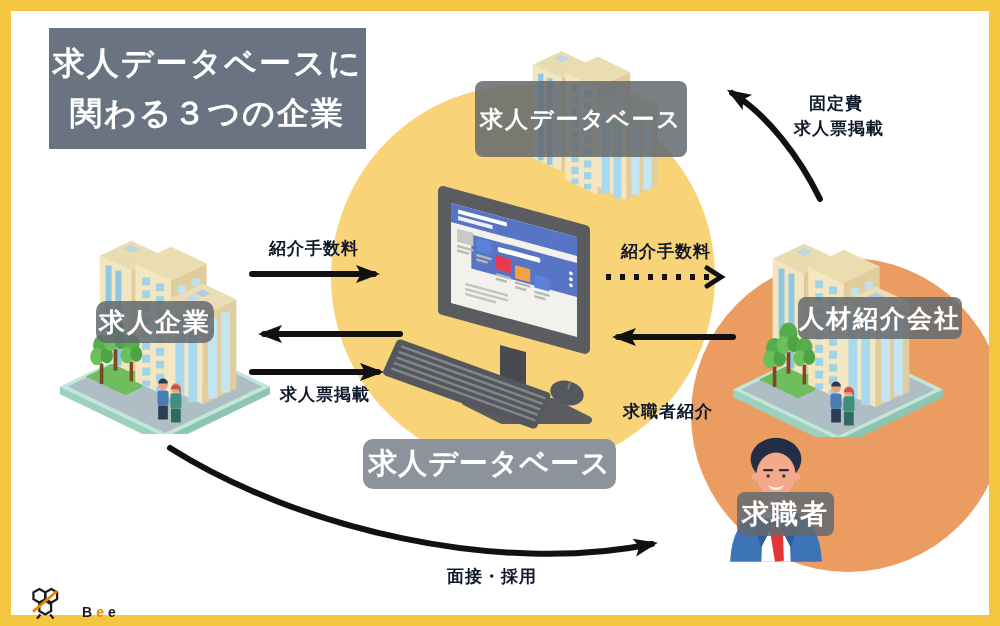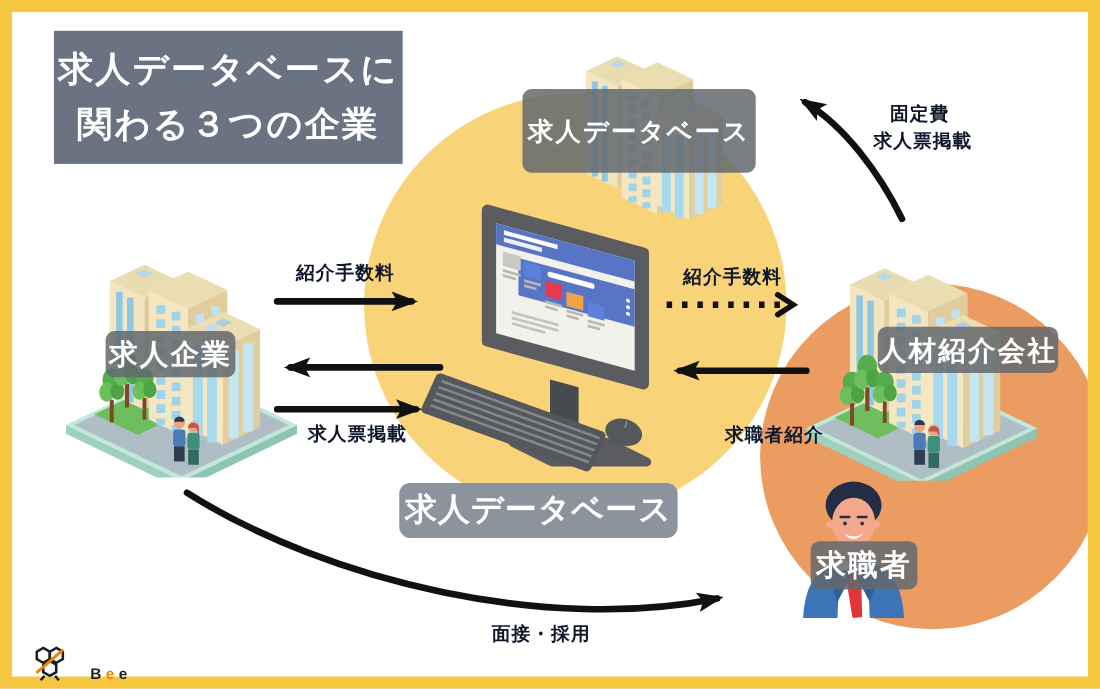--- a/index.html
+++ b/index.html
@@ -191,21 +191,21 @@
 
   <div class="title-box">
     <div>求人データベースに</div>
     <div>関わる３つの企業</div>
   </div>
 
   <div class="entity-label" style="left:475px; top:81px; width:212px; height:76px; font-size:23px; line-height:34px;">
     <div>求人データベース</div>
   </div>
 
-  <div class="entity-label" style="left:96px; top:301px; width:118px; height:42px; font-size:26px;">求人企業</div>
+  <div class="entity-label" style="left:96px; top:301px; width:118px; height:42px; font-size:26px;border-radius:10px;">求人企業</div>
 
   <div class="entity-label" style="left:766px; top:297px; width:164px; height:42px; font-size:25px;margin-left:32px;">人材紹介会社</div>
 
   <div class="entity-label" style="left:737px; top:492px; width:97px; height:44px; font-size:27px;">求職者</div>
 
   <div class="db-label">求人データベース</div>
 
   <svg class="arrows-layer" viewBox="0 0 1000 626">
     <defs>
       <marker id="mh" markerUnits="userSpaceOnUse" markerWidth="26" markerHeight="22" refX="19" refY="10" orient="auto">
@@ -220,21 +220,21 @@
     <line x1="252" y1="372" x2="378" y2="372" stroke="#111" stroke-width="6" stroke-linecap="round" marker-end="url(#mh)"></line>
     <line x1="606" y1="277" x2="718" y2="277" stroke="#111" stroke-width="6" stroke-dasharray="5 9" marker-end="url(#mc)"></line>
     <line x1="733" y1="337" x2="618" y2="337" stroke="#111" stroke-width="6" stroke-linecap="round" marker-end="url(#mh)"></line>
     <path d="M 820 199 C 800 158 768 115 732 93" fill="none" stroke="#111" stroke-width="6" stroke-linecap="round" marker-end="url(#mh)"></path>
     <path d="M 170 448 C 300 530 500 575 652 544" fill="none" stroke="#111" stroke-width="6" stroke-linecap="round" marker-end="url(#mh)"></path>
   </svg>
 
   <div class="arrow-label" style="left:254px; top:237px; width:120px;">紹介手数料</div>
   <div class="arrow-label" style="left:265px; top:383px; width:120px;">求人票掲載</div>
   <div class="arrow-label" style="left:606px; top:240px; width:120px;">紹介手数料</div>
-  <div class="arrow-label" style="left:603px; top:384px; width:130px;margin-left:36px;">求職者紹介</div>
+  <div class="arrow-label" style="left:603px; top:400px; width:130px;">求職者紹介</div>
   <div class="arrow-label" style="left:776px; top:92px; width:120px;">固定費</div>
   <div class="arrow-label" style="left:779px; top:117px; width:120px;">求人票掲載</div>
   <div class="arrow-label" style="left:412px; top:565px; width:160px;">面接・採用</div>
 
   <div class="logo">
     <svg width="34" height="36" viewBox="0 0 30 30">
       <path d="M10,3.5 L15.2,6.5 L15.2,12.5 L10,15.5 L4.8,12.5 L4.8,6.5 Z" fill="none" stroke="#1c1c1c" stroke-width="2"></path>
       <path d="M20.5,3.5 L25.7,6.5 L25.7,12.5 L20.5,15.5 L15.3,12.5 L15.3,6.5 Z" fill="none" stroke="#1c1c1c" stroke-width="2"></path>
       <path d="M15.2,14 L20.4,17 L20.4,23 L15.2,26 L10,23 L10,17 Z" fill="none" stroke="#1c1c1c" stroke-width="2"></path>
       <line x1="11" y1="26" x2="8" y2="29.5" stroke="#1c1c1c" stroke-width="2"></line>

